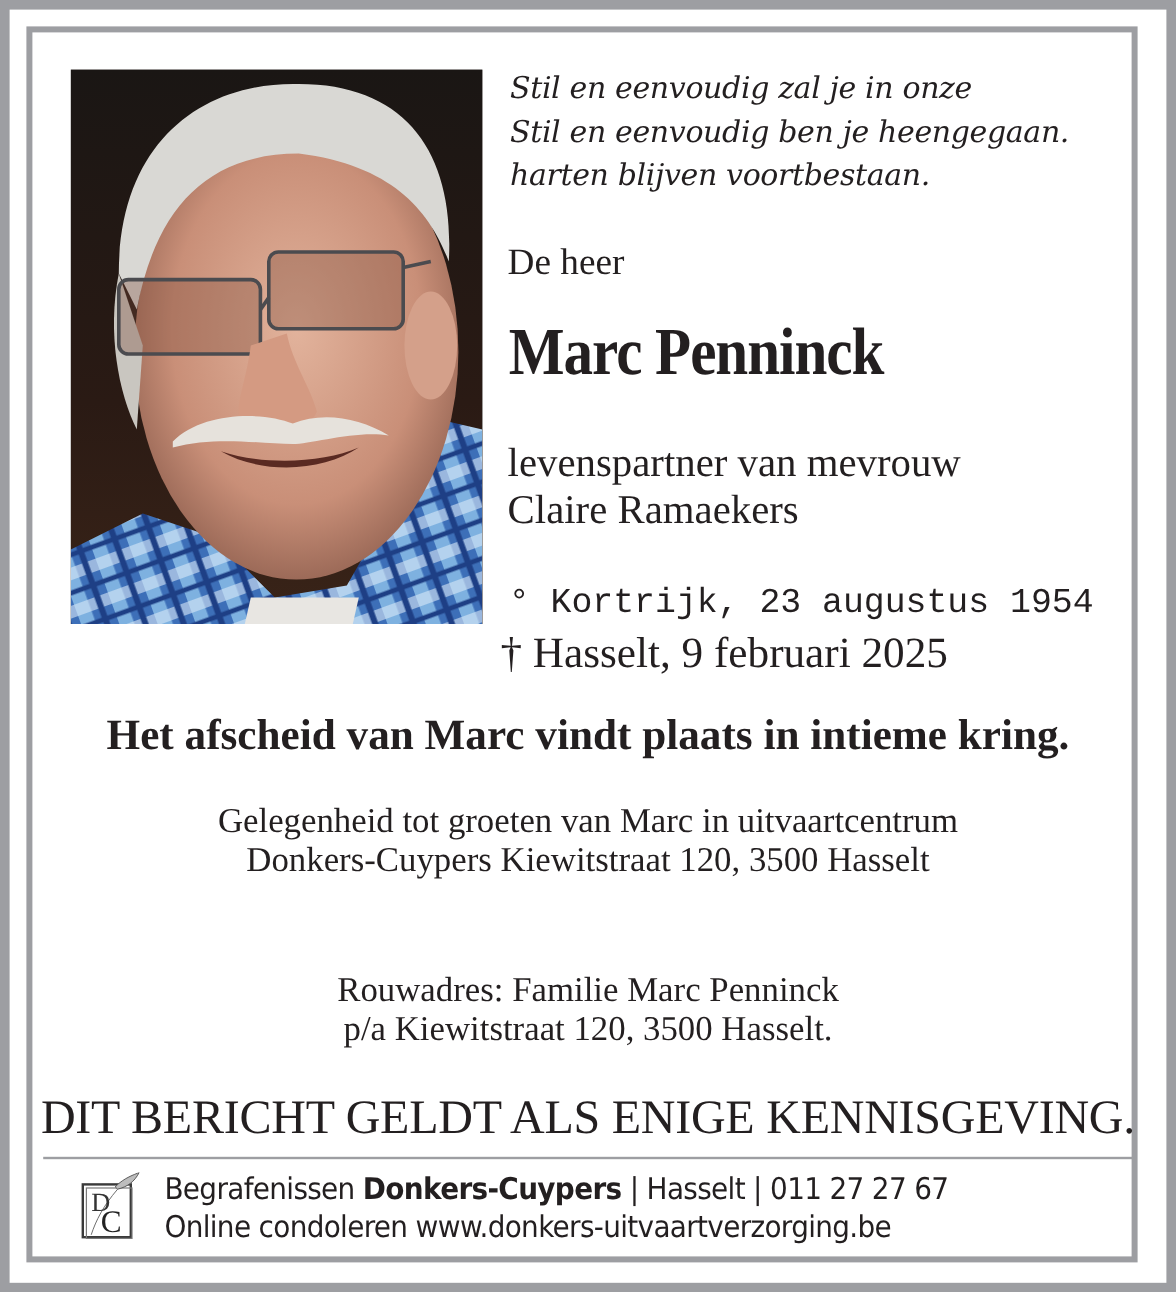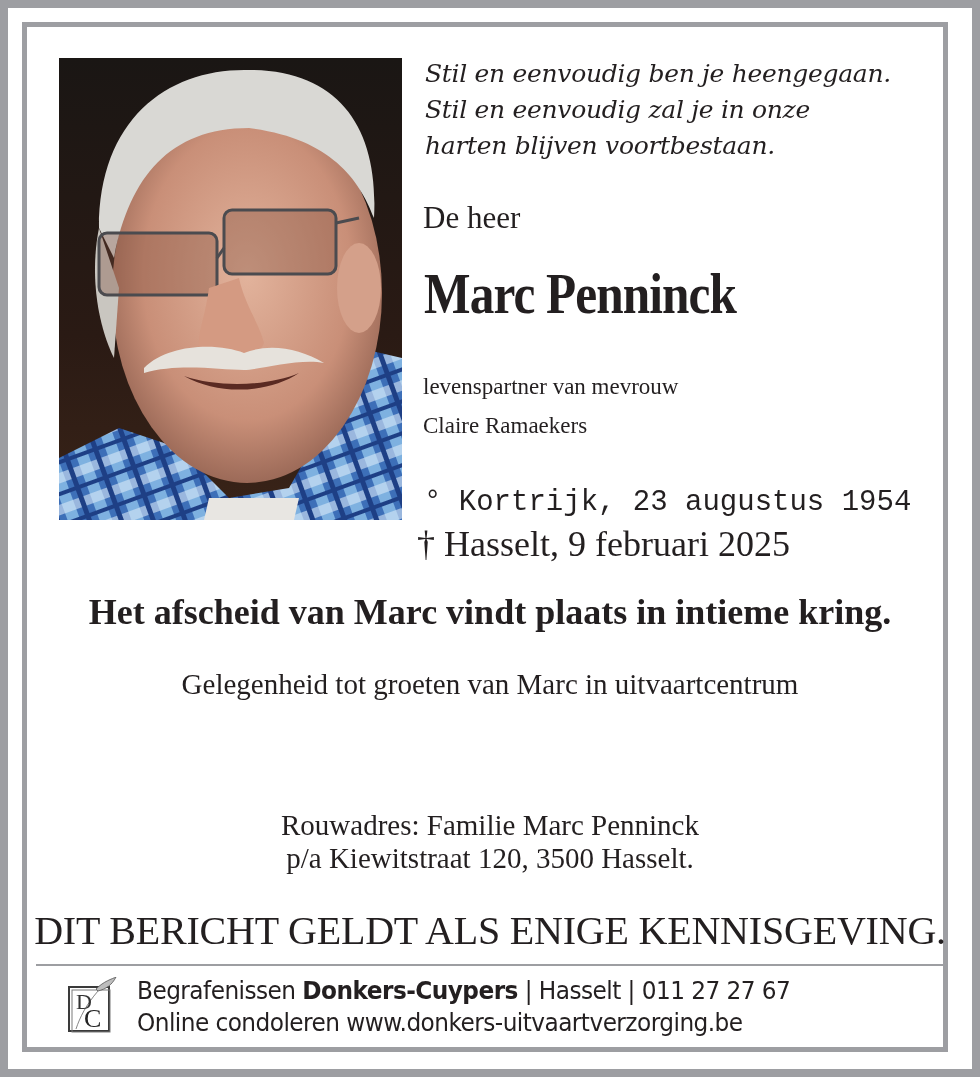--- a/index.html
+++ b/index.html
@@ -52,21 +52,21 @@
       font-family: "Liberation Serif", serif;
       font-weight: bold;
       font-size: 56px;
       letter-spacing: -1px;
       transform: scaleX(0.88);
       transform-origin: left center;
     }
     .partner {
       left: 423px; top: 367px;
       font-family: "Liberation Serif", serif;
-      font-size: 23px;
+      font-size: 34px;
       line-height: 39px;
     }
     .partner div { white-space: nowrap; }
     .born {
       left: 424px; top: 486px;
       font-family: Liberation Mono, monospace;
       font-size: 29px;
     }
     .died {
       left: 417px; top: 523px;
@@ -156,22 +156,22 @@
 
     <path d="M150 230 C145 270 130 290 150 300 C170 305 200 300 205 285 C200 265 185 245 180 220" fill="#d49a82"></path>
 
     <path d="M85 310 C110 285 160 285 185 295 C210 285 240 290 265 305 C240 300 200 312 185 312 C160 312 120 305 85 315 Z" fill="#e6e2dc"></path>
 
     <path d="M125 318 C160 330 210 328 240 315 C210 335 160 338 125 318 Z" fill="#5a2a22"></path>
   </svg>
 </div>
 
 <div class="abs poem">
+  <div>Stil en eenvoudig zal je in onze</div>
   <div>Stil en eenvoudig ben je heengegaan.</div>
-  <div>Stil en eenvoudig zal je in onze</div>
   <div>harten blijven voortbestaan.</div>
 </div>
 
 <div class="abs title-prefix">De heer</div>
 
 <div class="abs name">Marc Penninck</div>
 
 <div class="abs partner">
   <div>levenspartner van mevrouw</div>
   <div>Claire Ramaekers</div>
@@ -184,20 +184,21 @@
 
 <div class="abs died">
   <span>†</span>
   <span>Hasselt, 9 februari 2025</span>
 </div>
 
 <div class="center-block farewell">Het afscheid van Marc vindt plaats in intieme kring.</div>
 
 <div class="center-block visit">
   <div>Gelegenheid tot groeten van Marc in uitvaartcentrum</div>
+  <div>Donkers-Cuypers Kiewitstraat 120, 3500 Hasselt</div>
 </div>
 
 <div class="center-block address">
   <div>Rouwadres: Familie Marc Penninck</div>
   <div>p/a Kiewitstraat 120, 3500 Hasselt.</div>
 </div>
 
 <div class="center-block notice">DIT BERICHT GELDT ALS ENIGE KENNISGEVING.</div>
 
 <div class="divider"></div>

